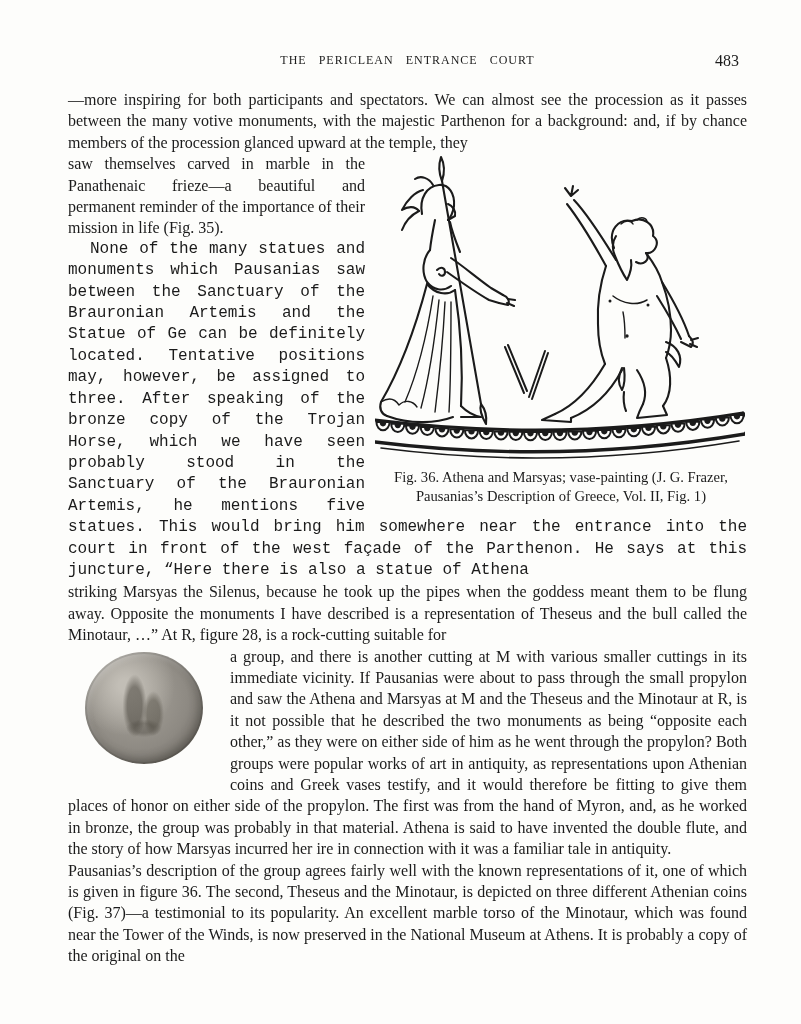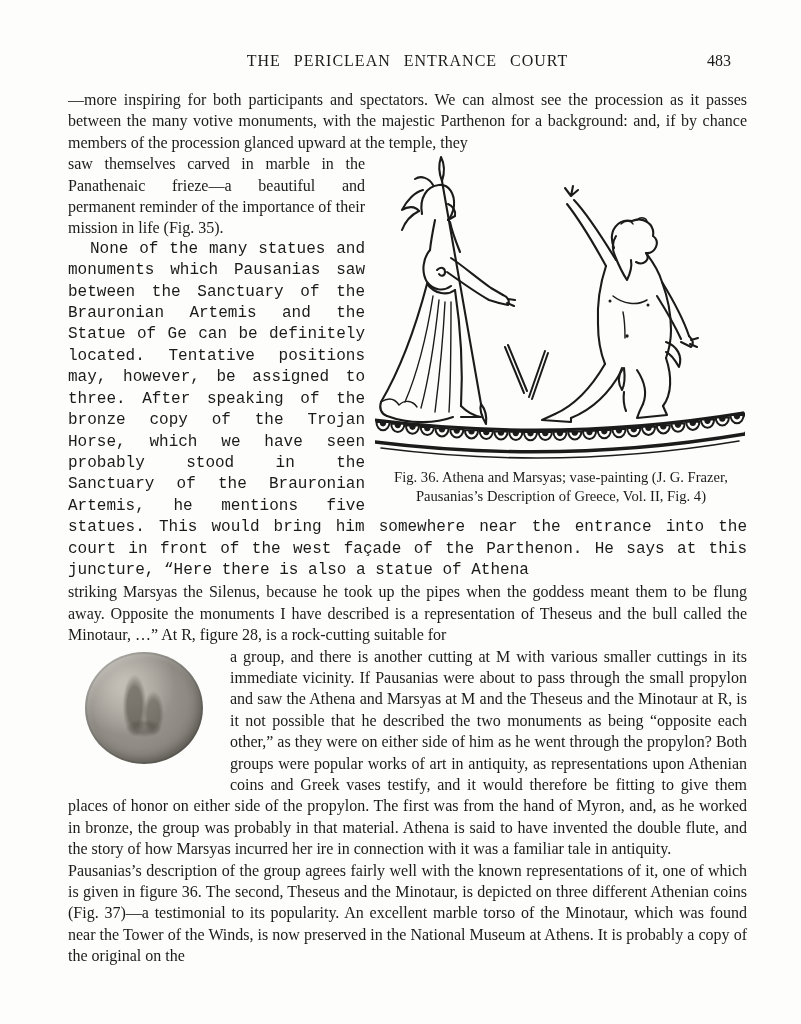--- a/index.html
+++ b/index.html
@@ -13,23 +13,23 @@
     background:var(--paper);
     color:var(--ink);
     font-family:"Liberation Serif","DejaVu Serif",serif;
     font-size:16px;line-height:21.4px;
     box-sizing:border-box;
     padding:50px 54px 0 68px;
     overflow:hidden;
   }
   .running-head{position:relative;height:22px;margin-bottom:17px;}
   .running-title{
-    text-align:center;font-size:16px;letter-spacing:1px;word-spacing:8px;
-  }
-  .page-number{position:absolute;right:16px;top:0;font-size:16px;}
+    text-align:center;font-size:12px;letter-spacing:1px;word-spacing:8px;
+  }
+  .page-number{position:absolute;right:8px;top:0;font-size:16px;}
   p{margin:0;text-align:justify;}
   p.indent{text-indent:22px;font-family:Liberation Mono, monospace;}
   .flow::after{content:"";display:block;clear:both;}
   
   .fig36{
     float:right;width:372px;margin:1px 0 8px 10px;
     text-align:center;
   }
   .fig36 svg{display:block;width:370px;height:308px;}
   .fig-caption{
@@ -175,21 +175,21 @@
             <use href="#egg" xlink:href="#egg" transform="translate(273.5,272.7)"></use>
             <use href="#egg" xlink:href="#egg" transform="translate(288.3,271.2)"></use>
             <use href="#egg" xlink:href="#egg" transform="translate(303.0,269.5)"></use>
             <use href="#egg" xlink:href="#egg" transform="translate(317.8,267.7)"></use>
             <use href="#egg" xlink:href="#egg" transform="translate(332.5,265.6)"></use>
             <use href="#egg" xlink:href="#egg" transform="translate(347.3,263.4)"></use>
             <use href="#egg" xlink:href="#egg" transform="translate(362.0,261.0)"></use>
           </g>
       </svg>
       <div class="fig-caption">
-        <span>Fig. 36.  Athena and Marsyas; vase-painting (J. G. Frazer, </span><span class="italic">Pausanias’s Description of Greece</span><span>, Vol. II, Fig. 4)</span>
+        <span>Fig. 36.  Athena and Marsyas; vase-painting (J. G. Frazer, </span><span class="italic">Pausanias’s Description of Greece</span><span>, Vol. II, Fig. 1)</span>
       </div>
     </div>
 
     <p>saw themselves carved in marble in the Panathenaic frieze—a beautiful and permanent reminder of the importance of their mission in life (Fig. 35).</p>
     <p class="indent">None of the many statues and monuments which Pausanias saw between the Sanctuary of the Brauronian Artemis and the Statue of Ge can be definitely located.  Tentative positions may, however, be assigned to three.  After speaking of the bronze copy of the Trojan Horse, which we have seen probably stood in the Sanctuary of the Brauronian Artemis, he mentions five statues.  This would bring him somewhere near the entrance into the court in front of the west façade of the Parthenon.  He says at this juncture, “Here there is also a statue of Athena</p>
     <p>striking Marsyas the Silenus, because he took up the pipes when the goddess meant them to be flung away.  Opposite the monuments I have described is a representation of Theseus and the bull called the Minotaur, …”  At R, figure 28, is a rock-cutting suitable for</p>
   </div>
 
   <div class="flow">
     <div class="fig37">

